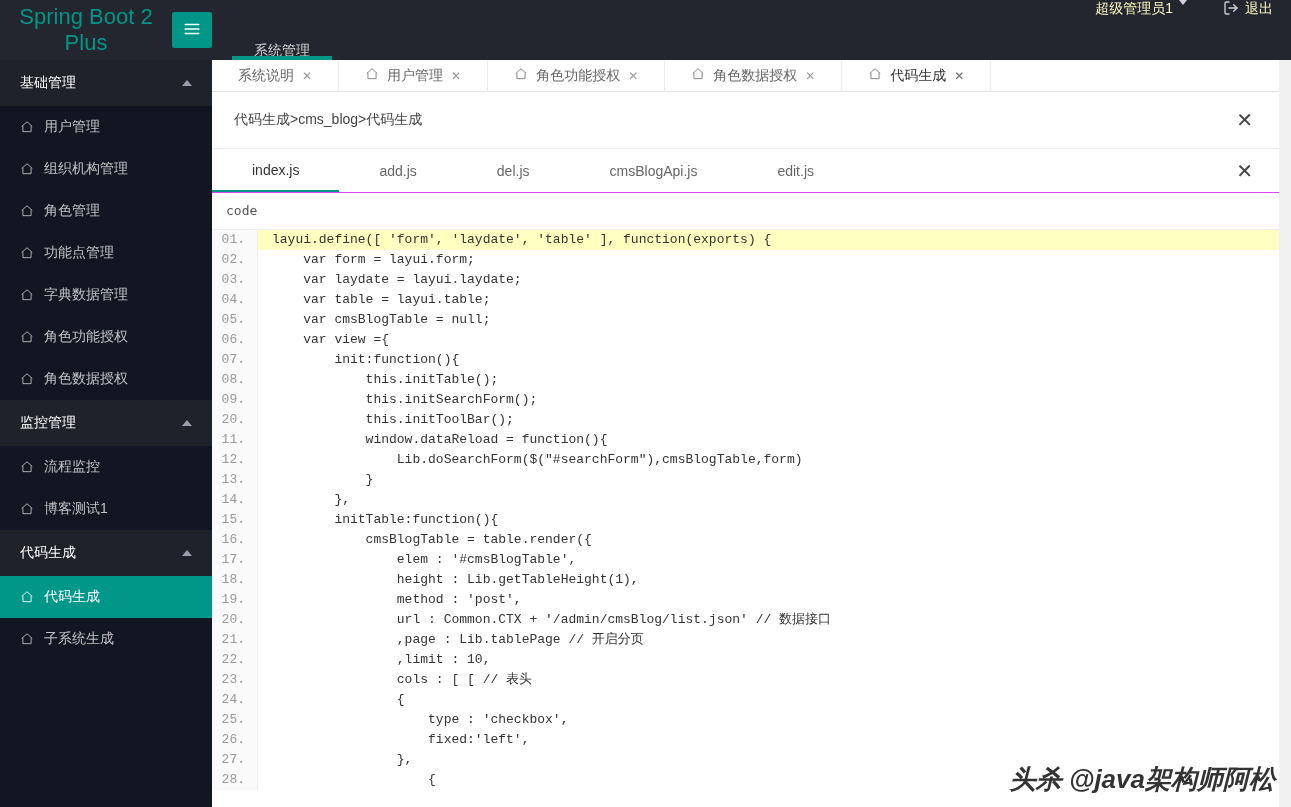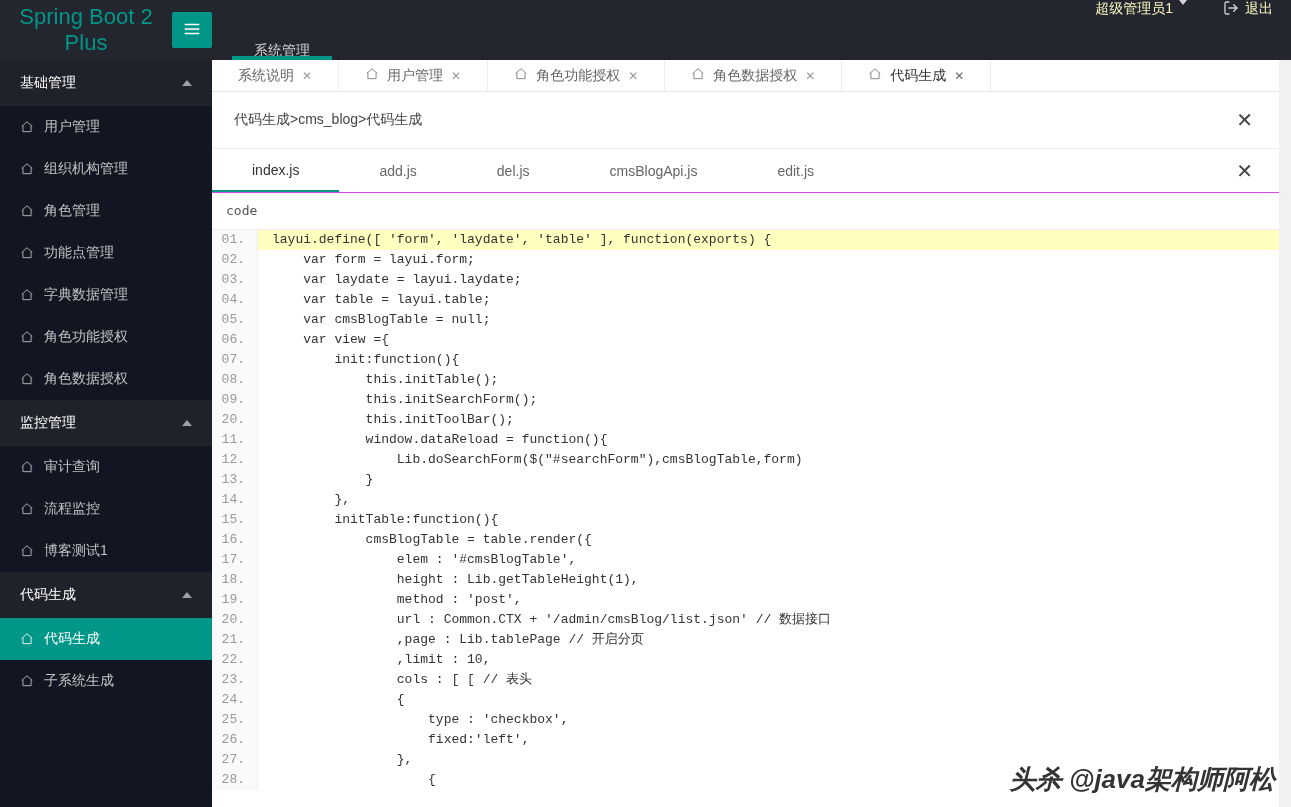--- a/index.html
+++ b/index.html
@@ -180,29 +180,20 @@
           <svg viewBox="0 0 24 24">
             <path d="M3 11l9-8 9 8"></path>
             <path d="M5 10v10h14V10"></path>
           </svg>
         </span>
         <span>角色数据授权</span>
       </div>
       <div class="side-group-head">
         <span>监控管理</span>
         <span class="side-chevron"></span>
-      </div>
-      <div class="side-item">
-        <span class="side-ico">
-          <svg viewBox="0 0 24 24">
-            <path d="M3 11l9-8 9 8"></path>
-            <path d="M5 10v10h14V10"></path>
-          </svg>
-        </span>
-        <span>审计查询</span>
       </div>
       <div class="side-item">
         <span class="side-ico">
           <svg viewBox="0 0 24 24">
             <path d="M3 11l9-8 9 8"></path>
             <path d="M5 10v10h14V10"></path>
           </svg>
         </span>
         <span>流程监控</span>
       </div>

